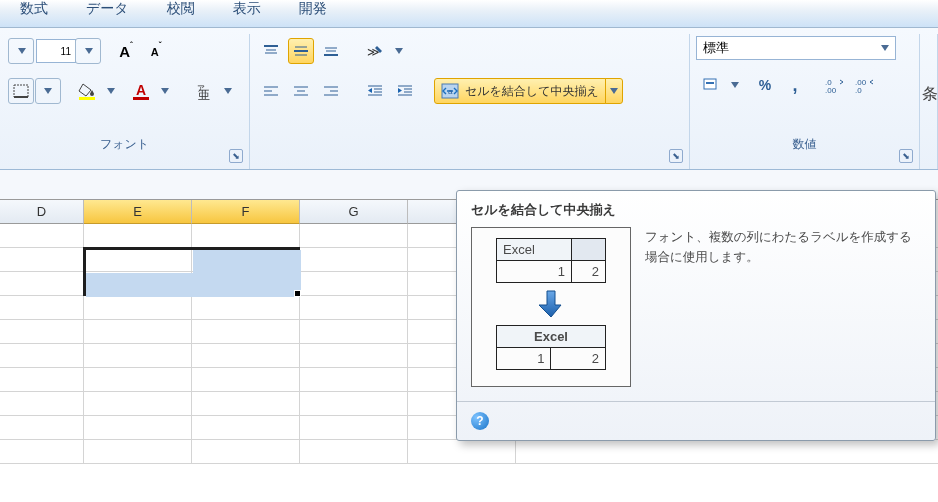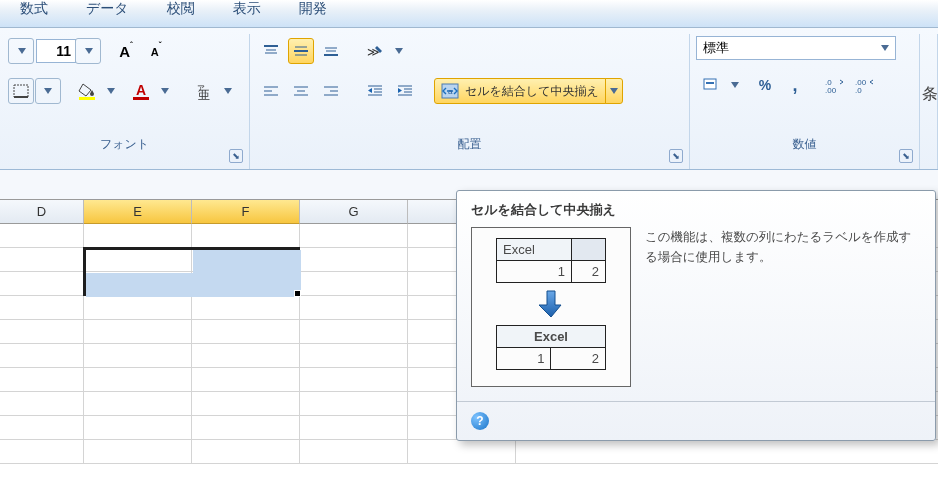--- a/index.html
+++ b/index.html
@@ -83,22 +83,21 @@
   .row { display: flex; align-items: center; }
 
   
   .fontsize-input {
     width: 40px;
     height: 24px;
     border: 1px solid #97b4d5;
     background: #fff;
     text-align: right;
     padding-right: 4px;
-    font-size: 14px;
-    font-weight: bold;
+    font-size: 10px;
   }
   .inc-a { font-size: 15px; font-weight: bold; }
   .dec-a { font-size: 11px; font-weight: bold; }
   .inc-a sup, .dec-a sup { font-size: 8px; position: relative; top: -4px; }
 
   
   .align-btn svg { width: 18px; height: 14px; }
   .btn-highlight {
     border: 1px solid #dfa400 !important;
     background: linear-gradient(#fff0b0, #ffd560) !important;
@@ -435,21 +434,20 @@
             <text x="7" y="11" font-size="8" fill="#2860a0">a</text>
           </svg>
         <span>セルを結合して中央揃え</span>
       </div>
       <div class="big-btn btn-highlight dropdown" style="border-top-left-radius:0;border-bottom-left-radius:0;">
         <svg viewBox="0 0 8 6" width="8" height="6">
             <path d="M0 0h8L4 6z" fill="#4a6b94"></path>
           </svg>
       </div>
     </div>
-    <div class="group-label">配置</div>
     <div class="group-launcher">⬊</div>
   </div>
 
   <div class="group" style="width:230px;">
     <div class="row">
       <div class="num-combo">
         <span>標準</span>
         <svg viewBox="0 0 8 6" width="8" height="6">
             <path d="M0 0h8L4 6z" fill="#4a6b94"></path>
           </svg>
@@ -614,19 +612,19 @@
               <th class="ctr" colspan="2">Excel</th>
             </tr>
         <tr>
               <td>1</td>
               <td>2</td>
             </tr>
       </tbody>
         </table>
     </div>
     <div class="tip-text">
-      <p>この機能は、複数の列にわたるラベルを作成する場合に使用します。</p>
+      <p>フォント、複数の列にわたるラベルを作成する場合に使用します。</p>
     </div>
   </div>
   <div class="tooltip-help">
     <div class="help-icon">?</div>
   </div>
 </div>
 
 </body></html>

